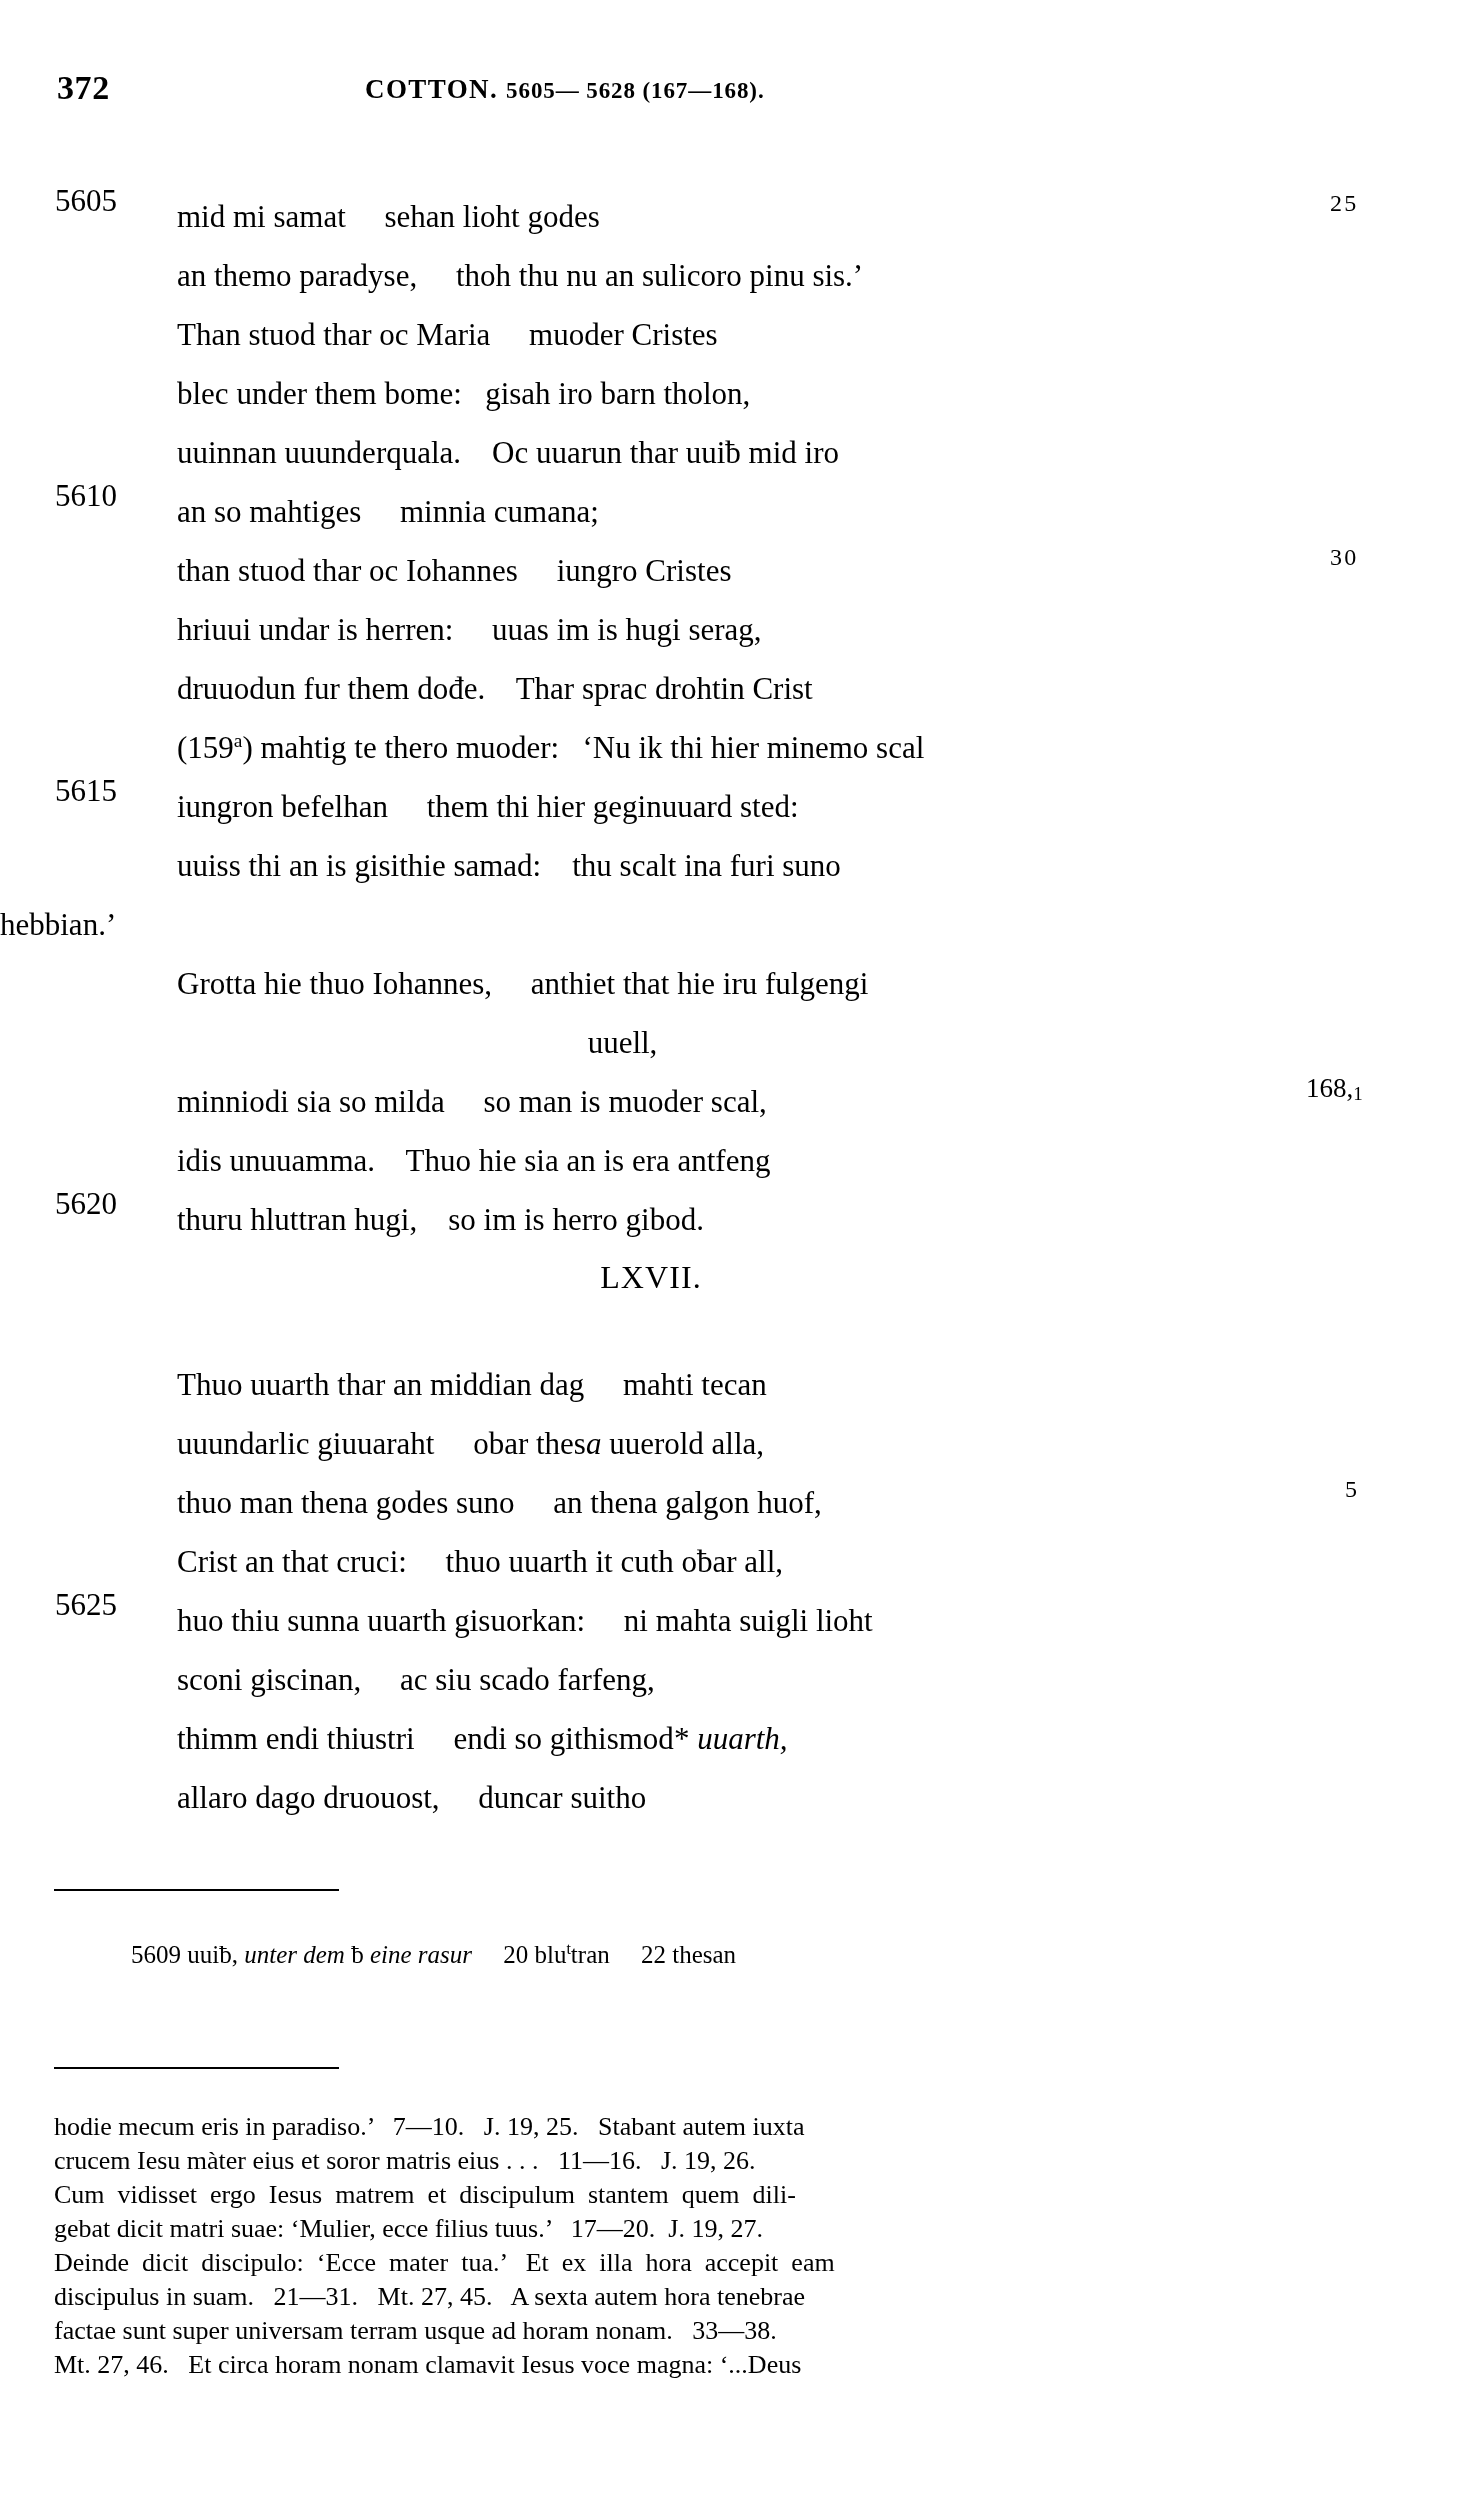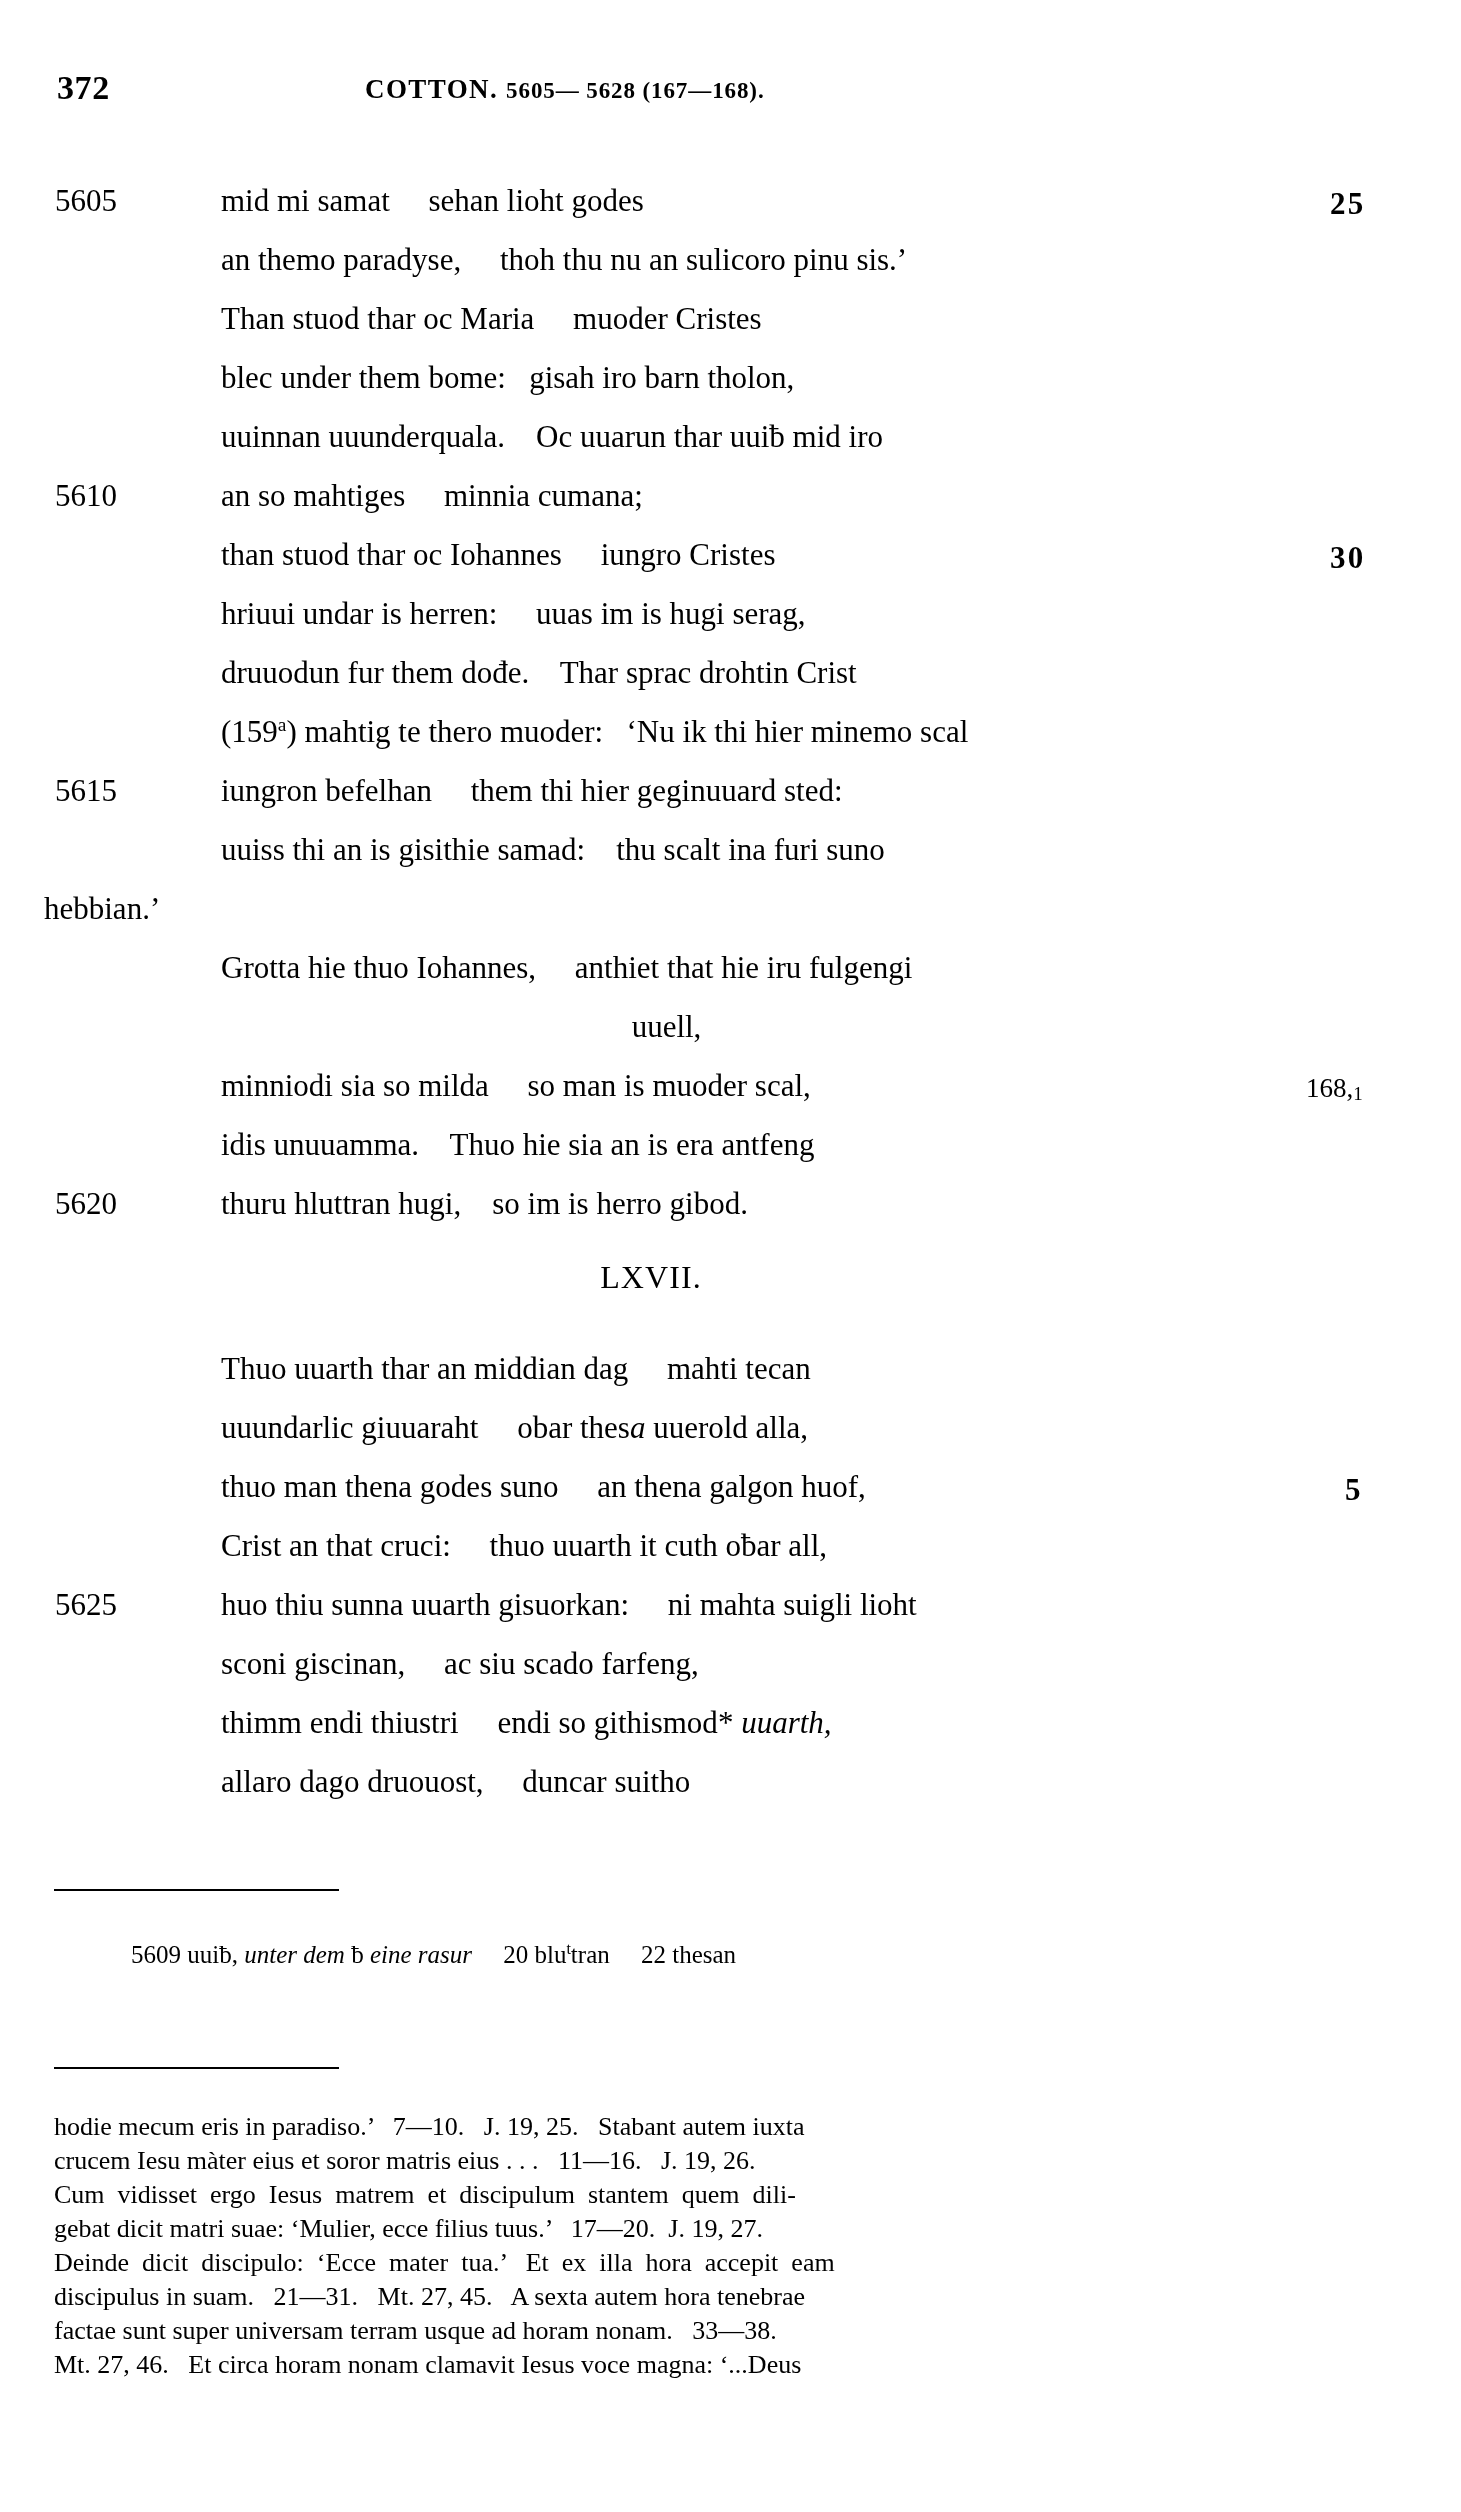--- a/index.html
+++ b/index.html
@@ -66,39 +66,38 @@
     position: absolute;
     left: 55px;
     top: 0;
     width: 120px;
     text-align: left;
     font-size: 31px;
   }
   .vtext {
     position: absolute;
     left: 177px;
-    top: 0;
+    top: 16px;
     white-space: pre;
-    margin-left: 44px;
   }
   .vtext.center {
     left: 0;
     width: 1262px;
   }
   .vtext.center2 {
     left: 0;
     width: 1245px;
     text-align: center;
   }
   .rnum {
     position: absolute;
     top: 3.4px;
-    font-size: 31px;
+    font-size: 24px;
     letter-spacing: 2.3px;
-    font-weight: bold;
+    font-weight: normal;
   }
   .rnum.r25 { left: 1330px; }
   .rnum.r30 { left: 1330px; }
   .rnum.r5  { left: 1345px; }
   .rnum.r168 {
     left: 1306px;
     font-size: 27px;
     font-weight: normal;
     letter-spacing: 0;
   }

